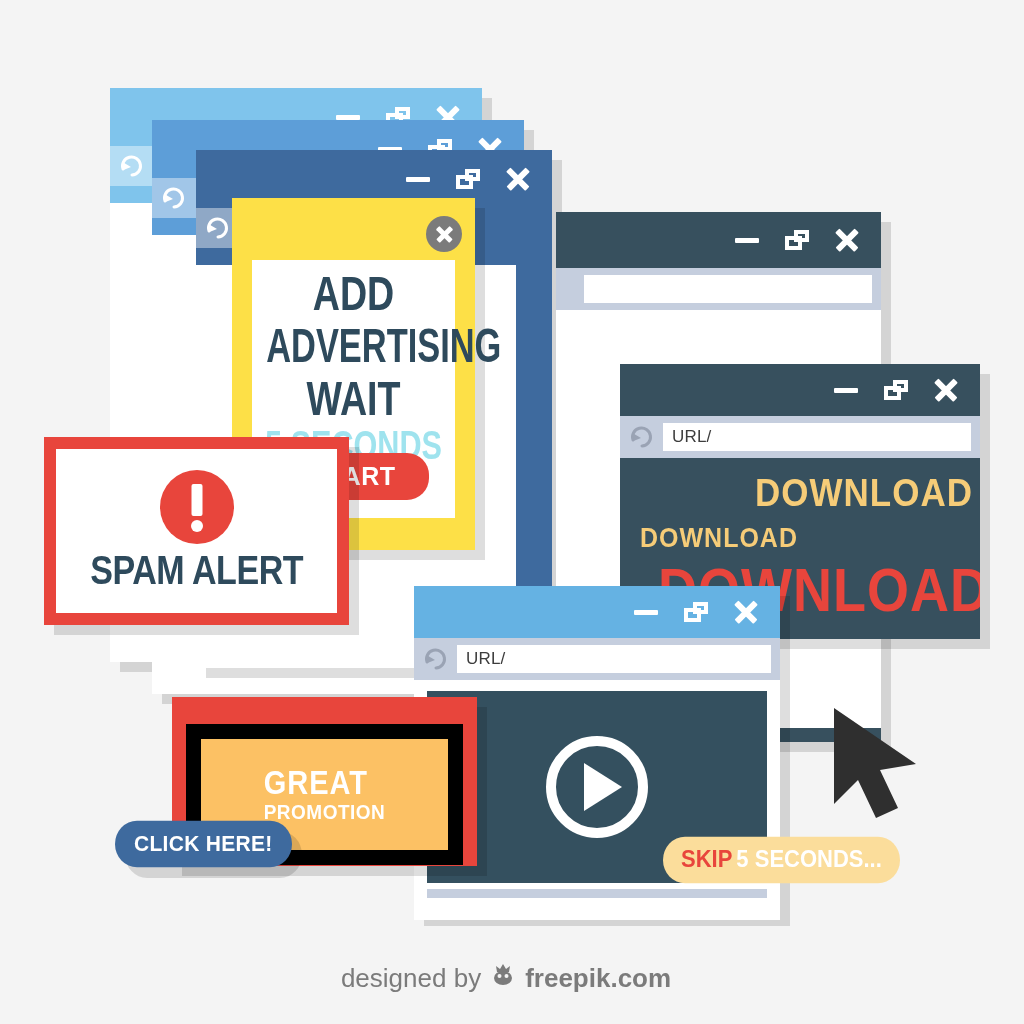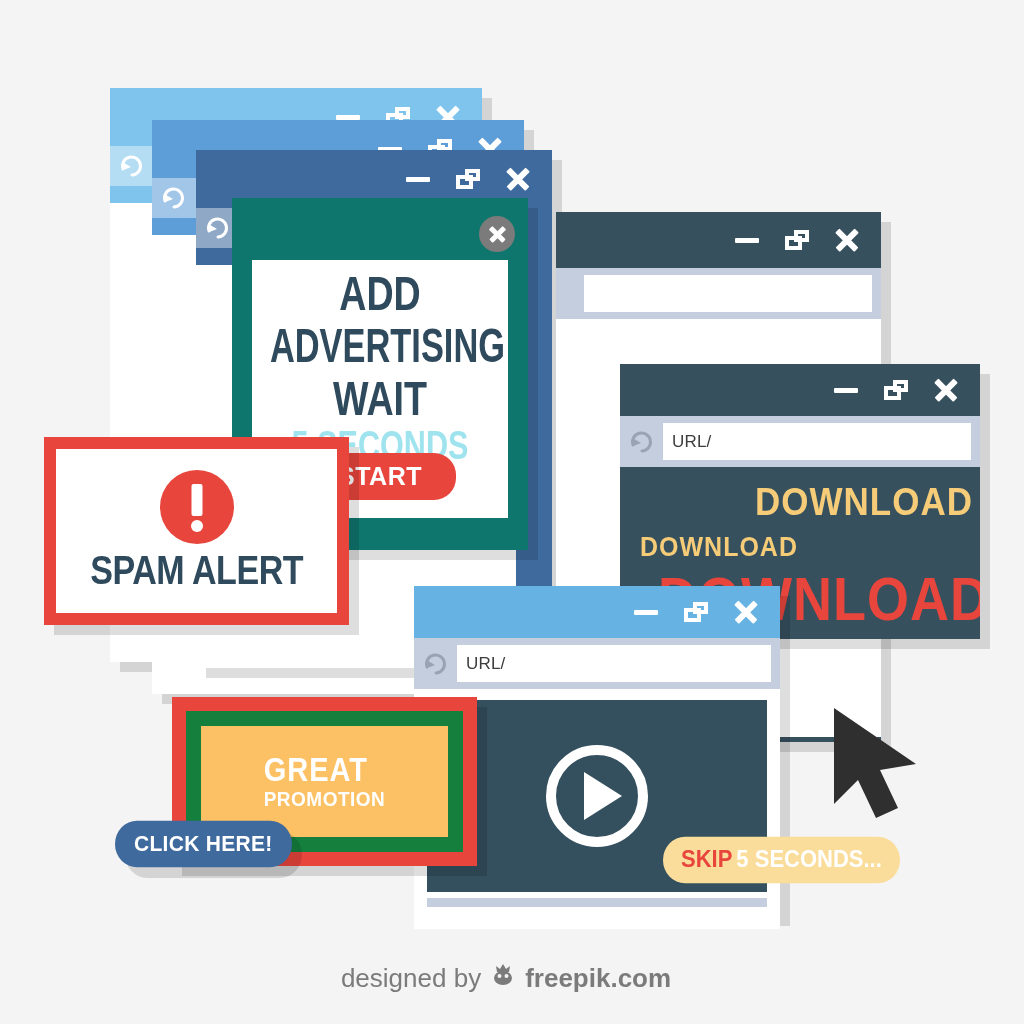--- a/index.html
+++ b/index.html
@@ -52,21 +52,21 @@
   }
   .reload {
     width: 26px; height: 26px; flex: 0 0 26px;
     margin-right: 8px;
     position: relative;
   }
   .reload svg { display:block; }
   .urlfield {
     flex: 1 1 auto;
     background: #fff;
-    height: 37px;
+    height: 28px;
     display: flex; align-items: center;
     padding-left: 9px;
     font-size: 17px;
     color: #3d3d3d;
     font-family: "Liberation Sans", sans-serif;
     letter-spacing: .2px;
   }
   .page { background: #fff; width: 100%; }
 
   
@@ -93,21 +93,21 @@
     font-weight: bold;
     letter-spacing: 1px;
     transform: scaleY(1.12);
     transform-origin: left top;
   }
   .dl1 { color: #f6cc78; font-size: 35px; left: 135px; top: 12px; }
   .dl2 { color: #f6cc78; font-size: 25px; left: 20px;  top: 63px; }
   .dl3 { color: #e8453c; font-size: 54px; left: 38px;  top: 97px; }
 
   
-  #ad-popup { left: 232px; top: 198px; width: 296px; height: 352px; background: #0f766e; }
+  #ad-popup { left: 232px; top: 198px; width: 243px; height: 352px; background: #fde047; }
   .ad-inner {
     position: absolute; left: 20px; top: 62px; right: 20px; bottom: 32px;
     background: #fff;
   }
   .ad-close {
     position: absolute; right: 13px; top: 18px;
     width: 36px; height: 36px; border-radius: 50%;
     background: #7b7b7b;
     display: flex; align-items: center; justify-content: center;
   }
@@ -188,21 +188,21 @@
     border-bottom: 24px solid transparent;
     margin-left: 12px;
   }
   .vid-strip { height: 9px; background: #c5cede; margin-top: 6px; }
 
   
   #promo {
     left: 172px; top: 697px; width: 305px; height: 169px;
     background: #e8453c; padding: 14px;
   }
-  .promo-white { width: 100%; height: 100%; background: #15803d; padding: 15px; }
+  .promo-white { width: 100%; height: 100%; background: #000000; padding: 15px; margin-top: 13px; }
   .promo-orange {
     width: 100%; height: 100%; background: #fcc164;
     display: flex; align-items: center; justify-content: center; gap: 10px;
   }
   .promo-left { text-align: left; color: #fff; font-weight: bold; line-height: 1; }
   .promo-great { font-size: 29px; letter-spacing: 1px; transform: scaleY(1.14); display:block; }
   .promo-promo { font-size: 19px; letter-spacing: .5px; transform: scaleY(1.1); display:block; margin-top: 4px;}
   .promo-num {
     color: #e8453c; font-weight: bold; font-size: 62px; line-height: .9;
     transform: scaleY(1.18); display: inline-block;

